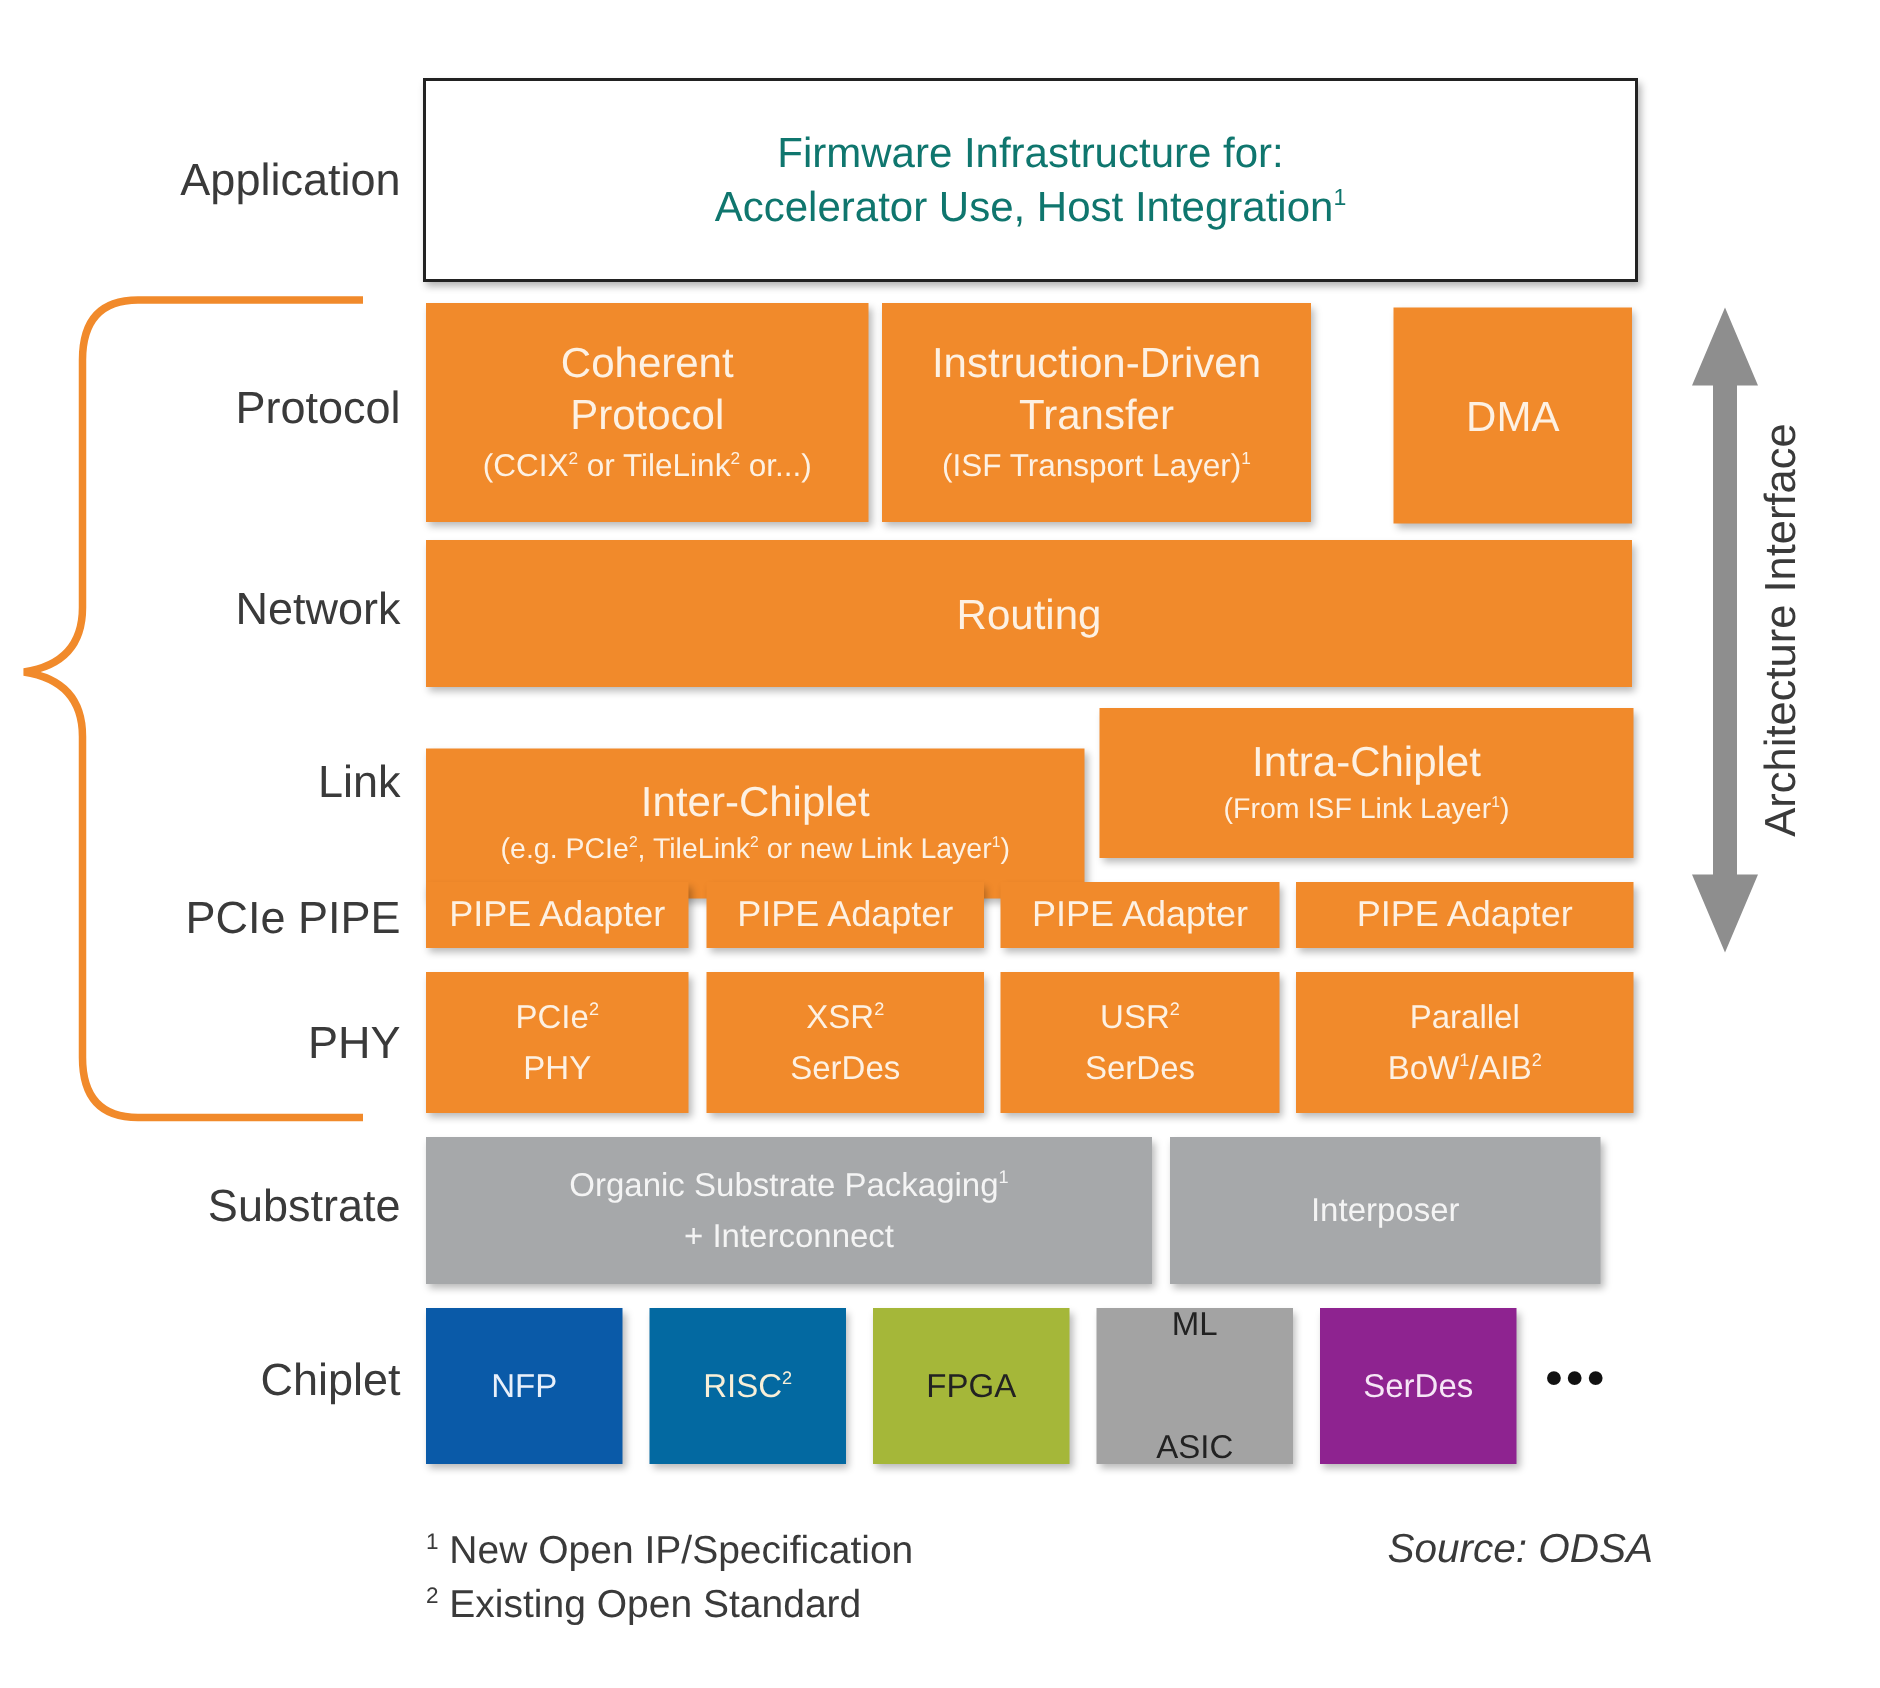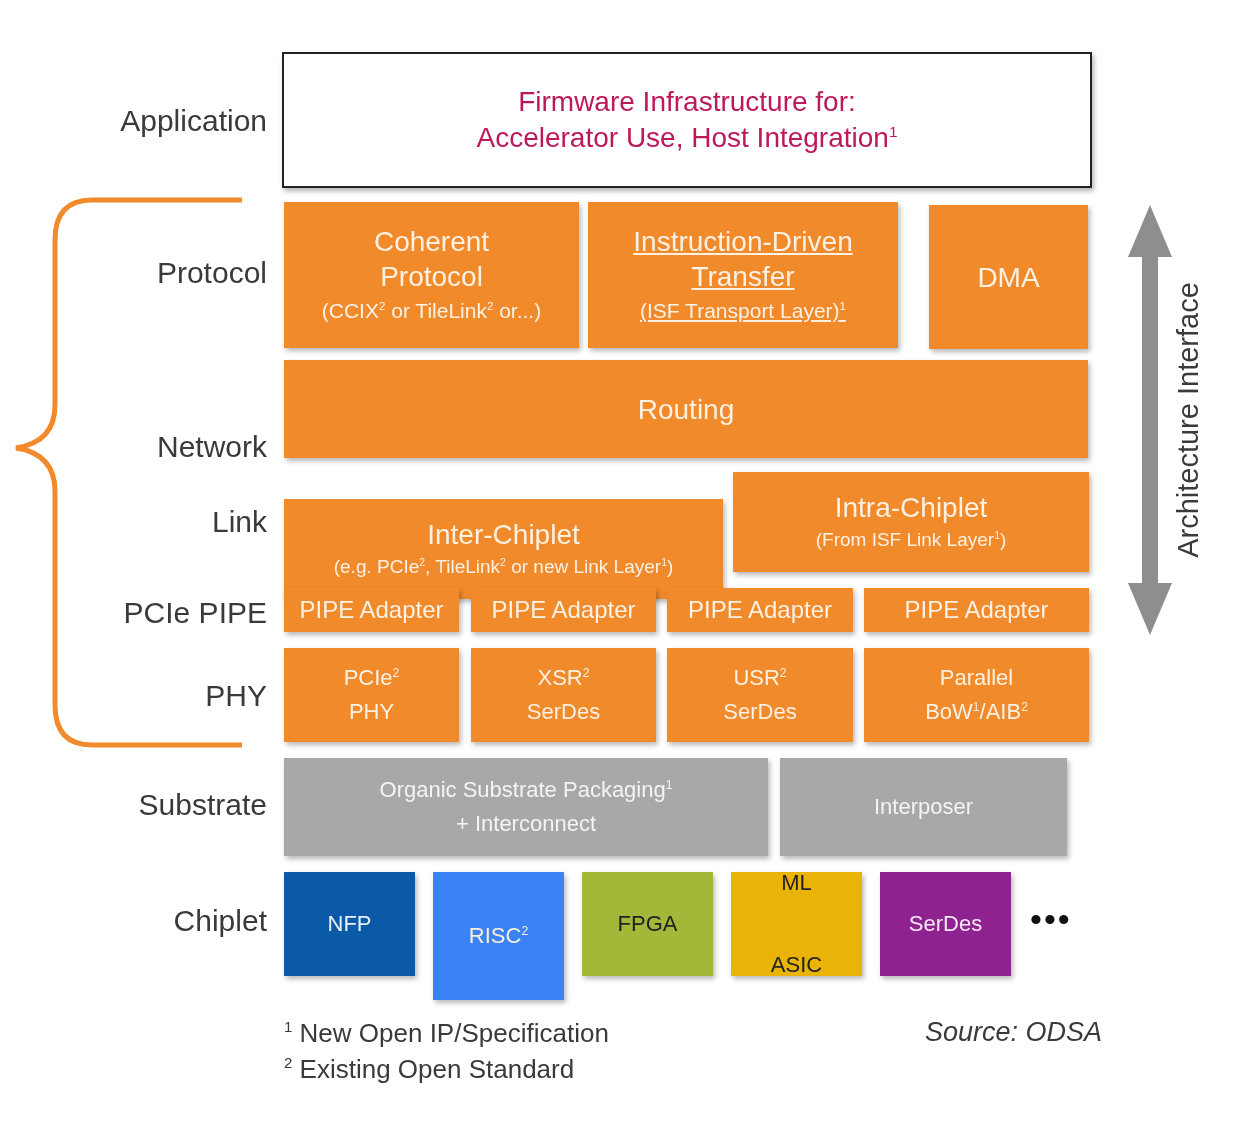--- a/index.html
+++ b/index.html
@@ -9,54 +9,54 @@
     .label { position: absolute; right: 986px; color: #3a3a3a; font-size: 30px; text-align: right; white-space: nowrap; }
     .box { position: absolute; box-sizing: border-box; display: flex; flex-direction: column;
            align-items: center; justify-content: center; text-align: center;
            box-shadow: 2px 3px 5px rgba(0,0,0,0.28); }
     .orange { background: #f18a2b; color: #fdf1e3; }
     .gray { background: #a6a8aa; color: #f4f4f4; }
     .big { font-size: 28px; line-height: 35px; }
     .small { font-size: 21px; line-height: 30px; }
     .pipe { font-size: 24px; }
     sup { font-size: 0.55em; vertical-align: super; line-height: 0; }
-    .app { background: #fff; border: 2px solid #222; color: #be185d; box-shadow: 2px 3px 5px rgba(0,0,0,0.3); }
+    .app { background: #fff; border: 2px solid #222; color: #0f766e; box-shadow: 2px 3px 5px rgba(0,0,0,0.3); }
     .chip { font-size: 22px; line-height: 34px; }
     .footnote { position: absolute; font-size: 26px; color: #3a3a3a; white-space: nowrap; }
     .source { position: absolute; font-size: 27px; color: #3a3a3a; font-style: italic; white-space: nowrap; }
     .arrow-label { position: absolute; left: 1188px; top: 420px; transform: translate(-50%, -50%) rotate(-90deg);
                    font-size: 29px; color: #3a3a3a; white-space: nowrap; }
   </style>
 </head>
 <body>
 
 <div class="label" style="top:104px;">Application</div>
 <div class="label" style="top:256px;">Protocol</div>
-<div class="label" style="top:390px;margin-top:40px;">Network</div>
+<div class="label" style="top:390px;">Network</div>
 <div class="label" style="top:505px;text-align:center;">Link</div>
 <div class="label" style="top:596px;">PCIe PIPE</div>
 <div class="label" style="top:679px;">PHY</div>
 <div class="label" style="top:788px;">Substrate</div>
 <div class="label" style="top:904px;">Chiplet</div>
 
 <svg class="abs" style="left:0;top:180px;" width="260" height="580" viewBox="0 0 260 580">
   <path d="M 242 20 L 92 20 Q 55 20 55 60 L 55 225 Q 55 262 16 268 Q 55 274 55 311 L 55 525 Q 55 565 92 565 L 242 565" fill="none" stroke="#f18a2b" stroke-width="5" stroke-linecap="butt"></path>
 </svg>
 
 <div class="box app" style="left:282px;top:52px;width:810px;height:136px;">
   <div class="big" style="font-size:28px;line-height:36px;">Firmware Infrastructure for:</div>
   <div class="big" style="font-size:28px;line-height:36px;"><span>Accelerator Use, Host Integration</span><sup>1</sup></div>
 </div>
 
 <div class="box orange" style="left:284px;top:202px;width:295px;height:146px;">
   <div class="big">Coherent</div>
   <div class="big">Protocol</div>
   <div class="small" style="margin-top:2px;"><span>(CCIX</span><sup>2</sup><span> or TileLink</span><sup>2</sup><span> or...)</span></div>
 </div>
-<div class="box orange" style="left:588px;top:202px;width:310px;height:146px;text-decoration:underline;">
+<div class="box orange" style="left:588px;top:202px;width:286px;height:146px;">
   <div class="big">Instruction-Driven</div>
   <div class="big">Transfer</div>
   <div class="small" style="margin-top:2px;"><span>(ISF Transport Layer)</span><sup>1</sup></div>
 </div>
 <div class="box orange" style="left:929px;top:205px;width:159px;height:144px;">
   <div class="big">DMA</div>
 </div>
 
 <div class="box orange" style="left:284px;top:360px;width:804px;height:98px;">
   <div class="big">Routing</div>
@@ -97,27 +97,27 @@
   <div><span>Organic Substrate Packaging</span><sup>1</sup></div>
   <div>+ Interconnect</div>
 </div>
 <div class="box gray chip" style="left:780px;top:758px;width:287px;height:98px;">
   <div>Interposer</div>
 </div>
 
 <div class="box chip" style="left:284px;top:872px;width:131px;height:104px;background:#0a5aa8;color:#e9f0fa;">
   <div>NFP</div>
 </div>
-<div class="box chip" style="left:433px;top:872px;width:131px;height:128px;background:#3b82f6;color:#f8efd8;">
+<div class="box chip" style="left:433px;top:872px;width:131px;height:104px;background:#0369a1;color:#f8efd8;">
   <div><span>RISC</span><sup>2</sup></div>
 </div>
 <div class="box chip" style="left:582px;top:872px;width:131px;height:104px;background:#a5b739;color:#222222;">
   <div>FPGA</div>
 </div>
-<div class="box chip" style="left:731px;top:872px;width:131px;height:104px;background:#eab308;color:#222222;gap:48px;">
+<div class="box chip" style="left:731px;top:872px;width:131px;height:104px;background:#a3a3a3;color:#222222;gap:48px;">
   <div>ML</div>
   <div>ASIC</div>
 </div>
 <div class="box chip" style="left:880px;top:872px;width:131px;height:104px;background:#8e2390;color:#f6e6f6;">
   <div>SerDes</div>
 </div>
 <div class="abs" style="left:1030px;top:900px;font-size:34px;color:#111;letter-spacing:2px;">•••</div>
 
 <svg class="abs" style="left:1120px;top:200px;" width="60" height="440" viewBox="0 0 60 440">
   <polygon points="30,5 52,57 38,57 38,383 52,383 30,435 8,383 22,383 22,57 8,57" fill="#8e8e8e"></polygon>

